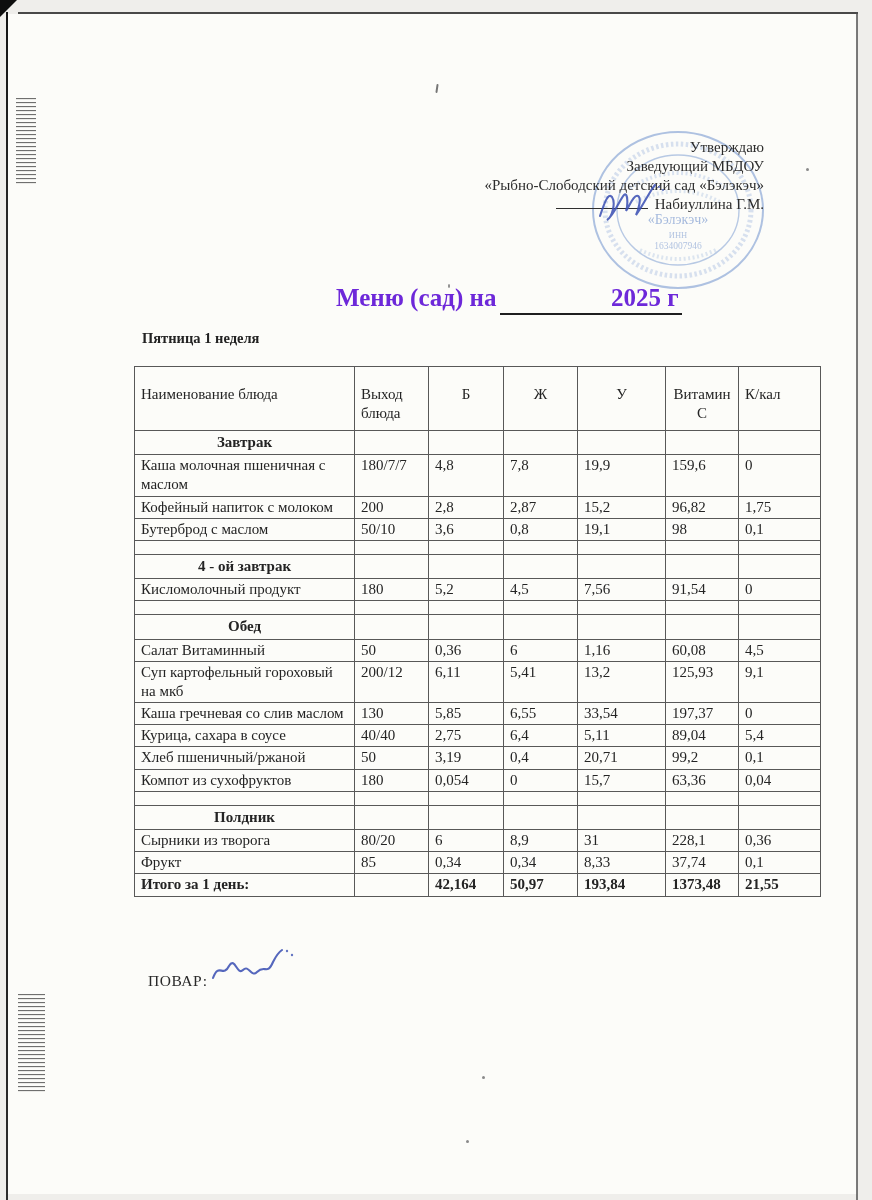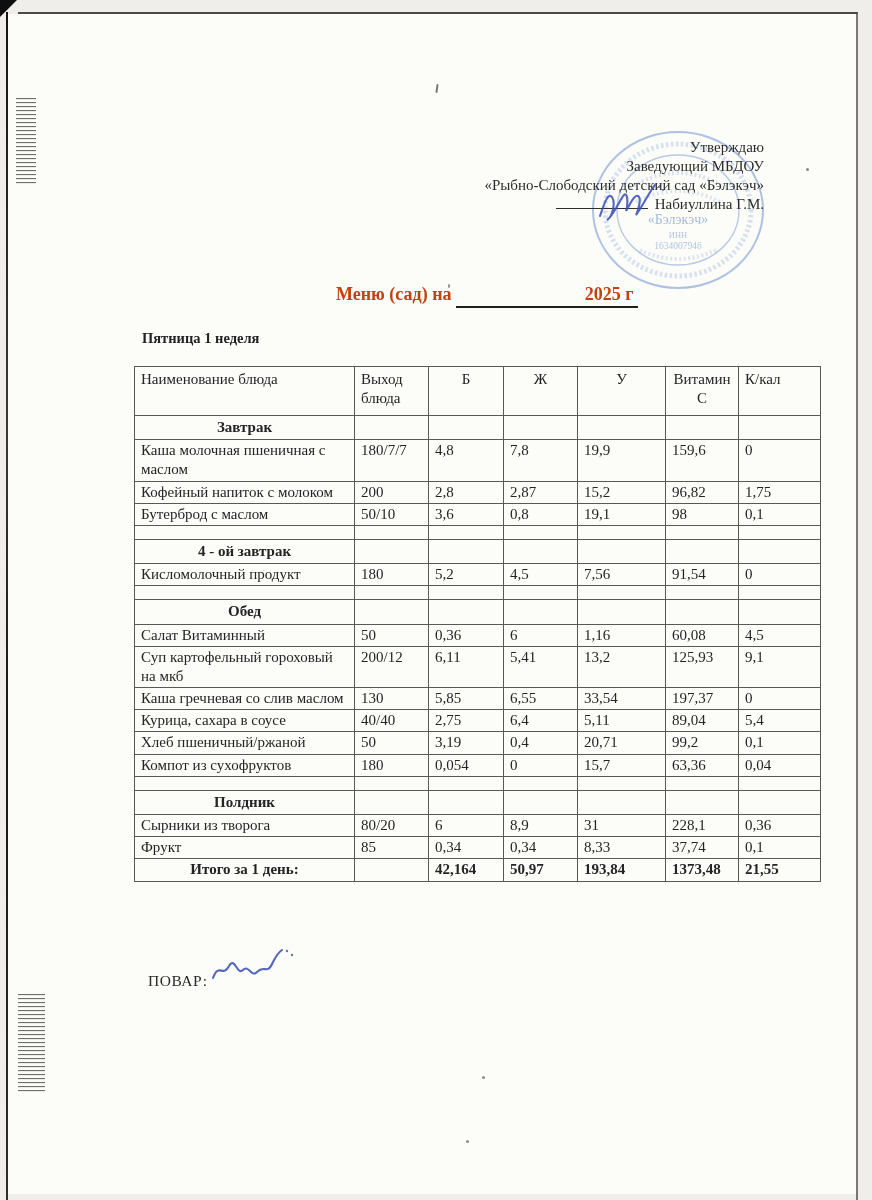--- a/index.html
+++ b/index.html
@@ -25,42 +25,42 @@
     font-size:15px;line-height:1.25;color:#2c2c2c;z-index:3;}
   .sig-line{display:inline-block;width:92px;border-bottom:1.5px solid #2f2f2f;
     margin-right:7px;vertical-align:baseline;height:14px;}
   
   .stamp{position:absolute;left:590px;top:128px;width:176px;height:164px;z-index:2;opacity:.85;}
   .stamp svg{filter:blur(.4px);}
   
   .sig-head{position:absolute;left:597px;top:184px;width:72px;height:42px;z-index:4;}
   .sig-cook{position:absolute;left:207px;top:948px;width:100px;height:50px;z-index:4;}
   
-  .title{position:absolute;left:336px;top:284px;font-size:18px;font-weight:bold;
-    color:#c2410c;z-index:3;white-space:nowrap;}
+  .title{position:absolute;left:336px;top:284px;font-size:25px;font-weight:bold;
+    color:#6d28d9;z-index:3;white-space:nowrap;}
   .title-line{display:inline-block;min-width:178px;border-bottom:2px solid #1f1f1f;
     text-align:right;padding:0 4px 1px 0;margin-left:4px;}
   .subtitle{position:absolute;left:142px;top:330px;font-size:14.5px;font-weight:bold;color:#222;}
   
   .menu-table{position:absolute;left:134px;top:366px;width:686px;border-collapse:collapse;
     table-layout:fixed;font-size:15px;color:#242424;z-index:3;}
   .menu-table th,.menu-table td{border:1px solid #585858;padding:1px 6px;vertical-align:top;
     text-align:left;line-height:1.28;font-weight:normal;overflow:hidden;}
-  .menu-table th{height:44px;padding-top:3px;}
+  .menu-table th{height:44px;padding-top:18px;}
   .menu-table th:nth-child(3),.menu-table th:nth-child(4),
   .menu-table th:nth-child(5),.menu-table th:nth-child(6){text-align:center;}
   .menu-table col.c0{width:220px;}.menu-table col.c1{width:74px;}
   .menu-table col.c2{width:75px;}.menu-table col.c3{width:74px;}
   .menu-table col.c4{width:88px;}.menu-table col.c5{width:73px;}
   .menu-table col.c6{width:82px;}
   .menu-table td.out-col{font-weight:normal;}
   .menu-table tr[data-name="spacer-row"] td{height:13px;padding:0 6px;}
   .menu-table td.section-cell{font-weight:bold;text-align:center;padding:2px 12px;}
   .menu-table tr[data-name="total-row"] td{font-weight:bold;}
-  .menu-table td.total-label{text-align:center;font-family:Liberation Serif, serif;}
+  .menu-table td.total-label{font-family:Liberation Serif, serif;}
   
   .cook{position:absolute;left:148px;top:972px;font-size:15.5px;letter-spacing:.5px;
     color:#2a2a2a;z-index:3;}
   .stamp-center{fill:#7d9bd0;font-family:"Liberation Serif",serif;}
 </style>
 </head>
 <body>
 
 <div class="scan" data-name="scanned-document">
   <div class="paper" data-name="paper-sheet"></div>

